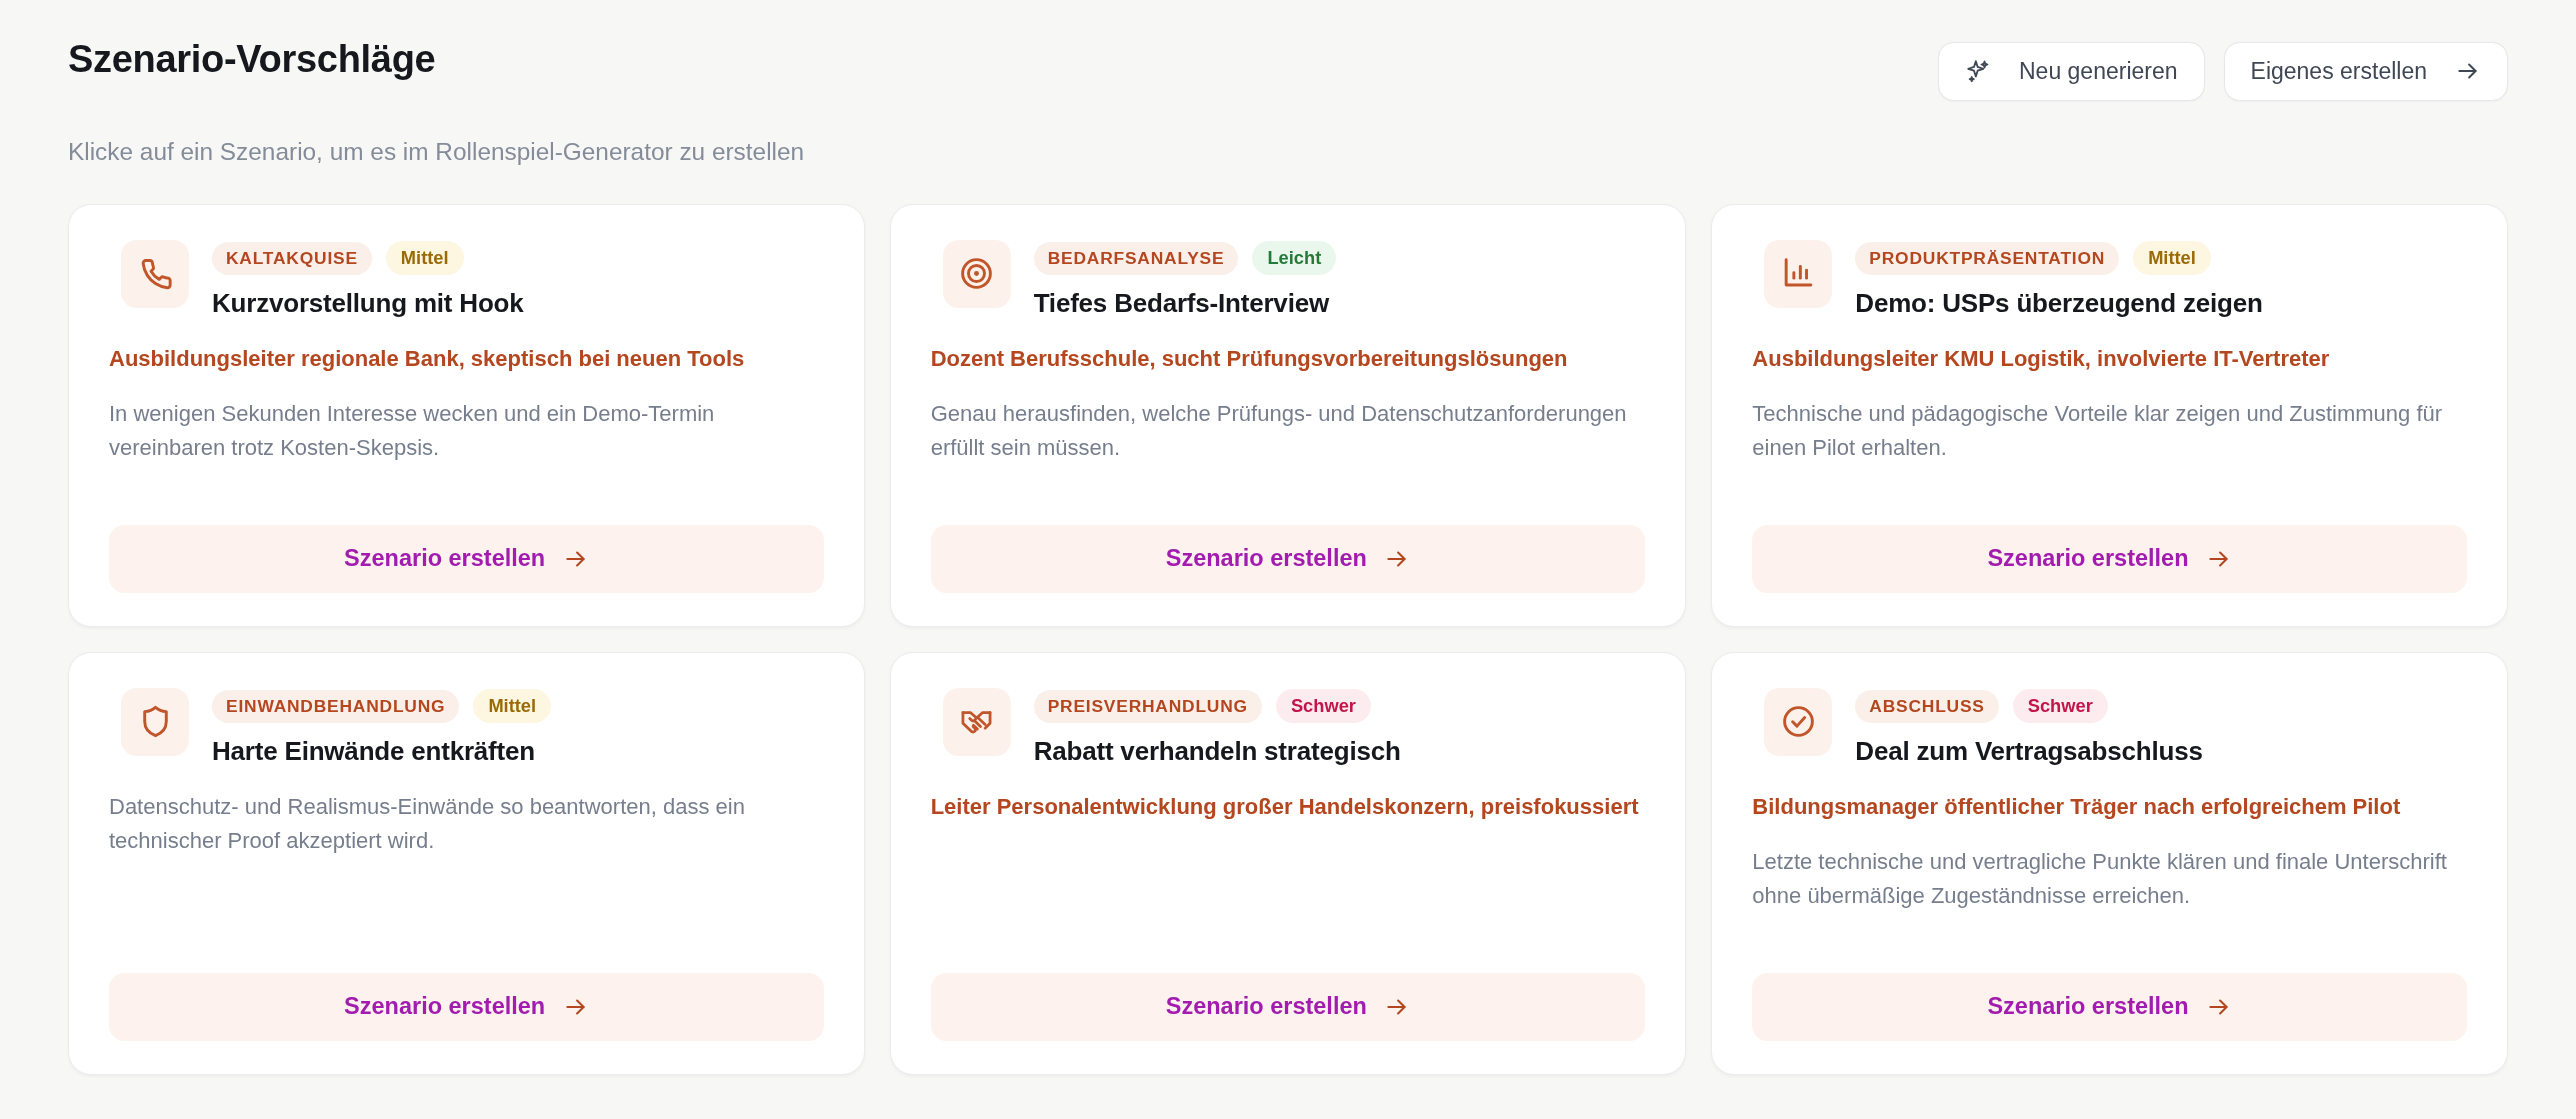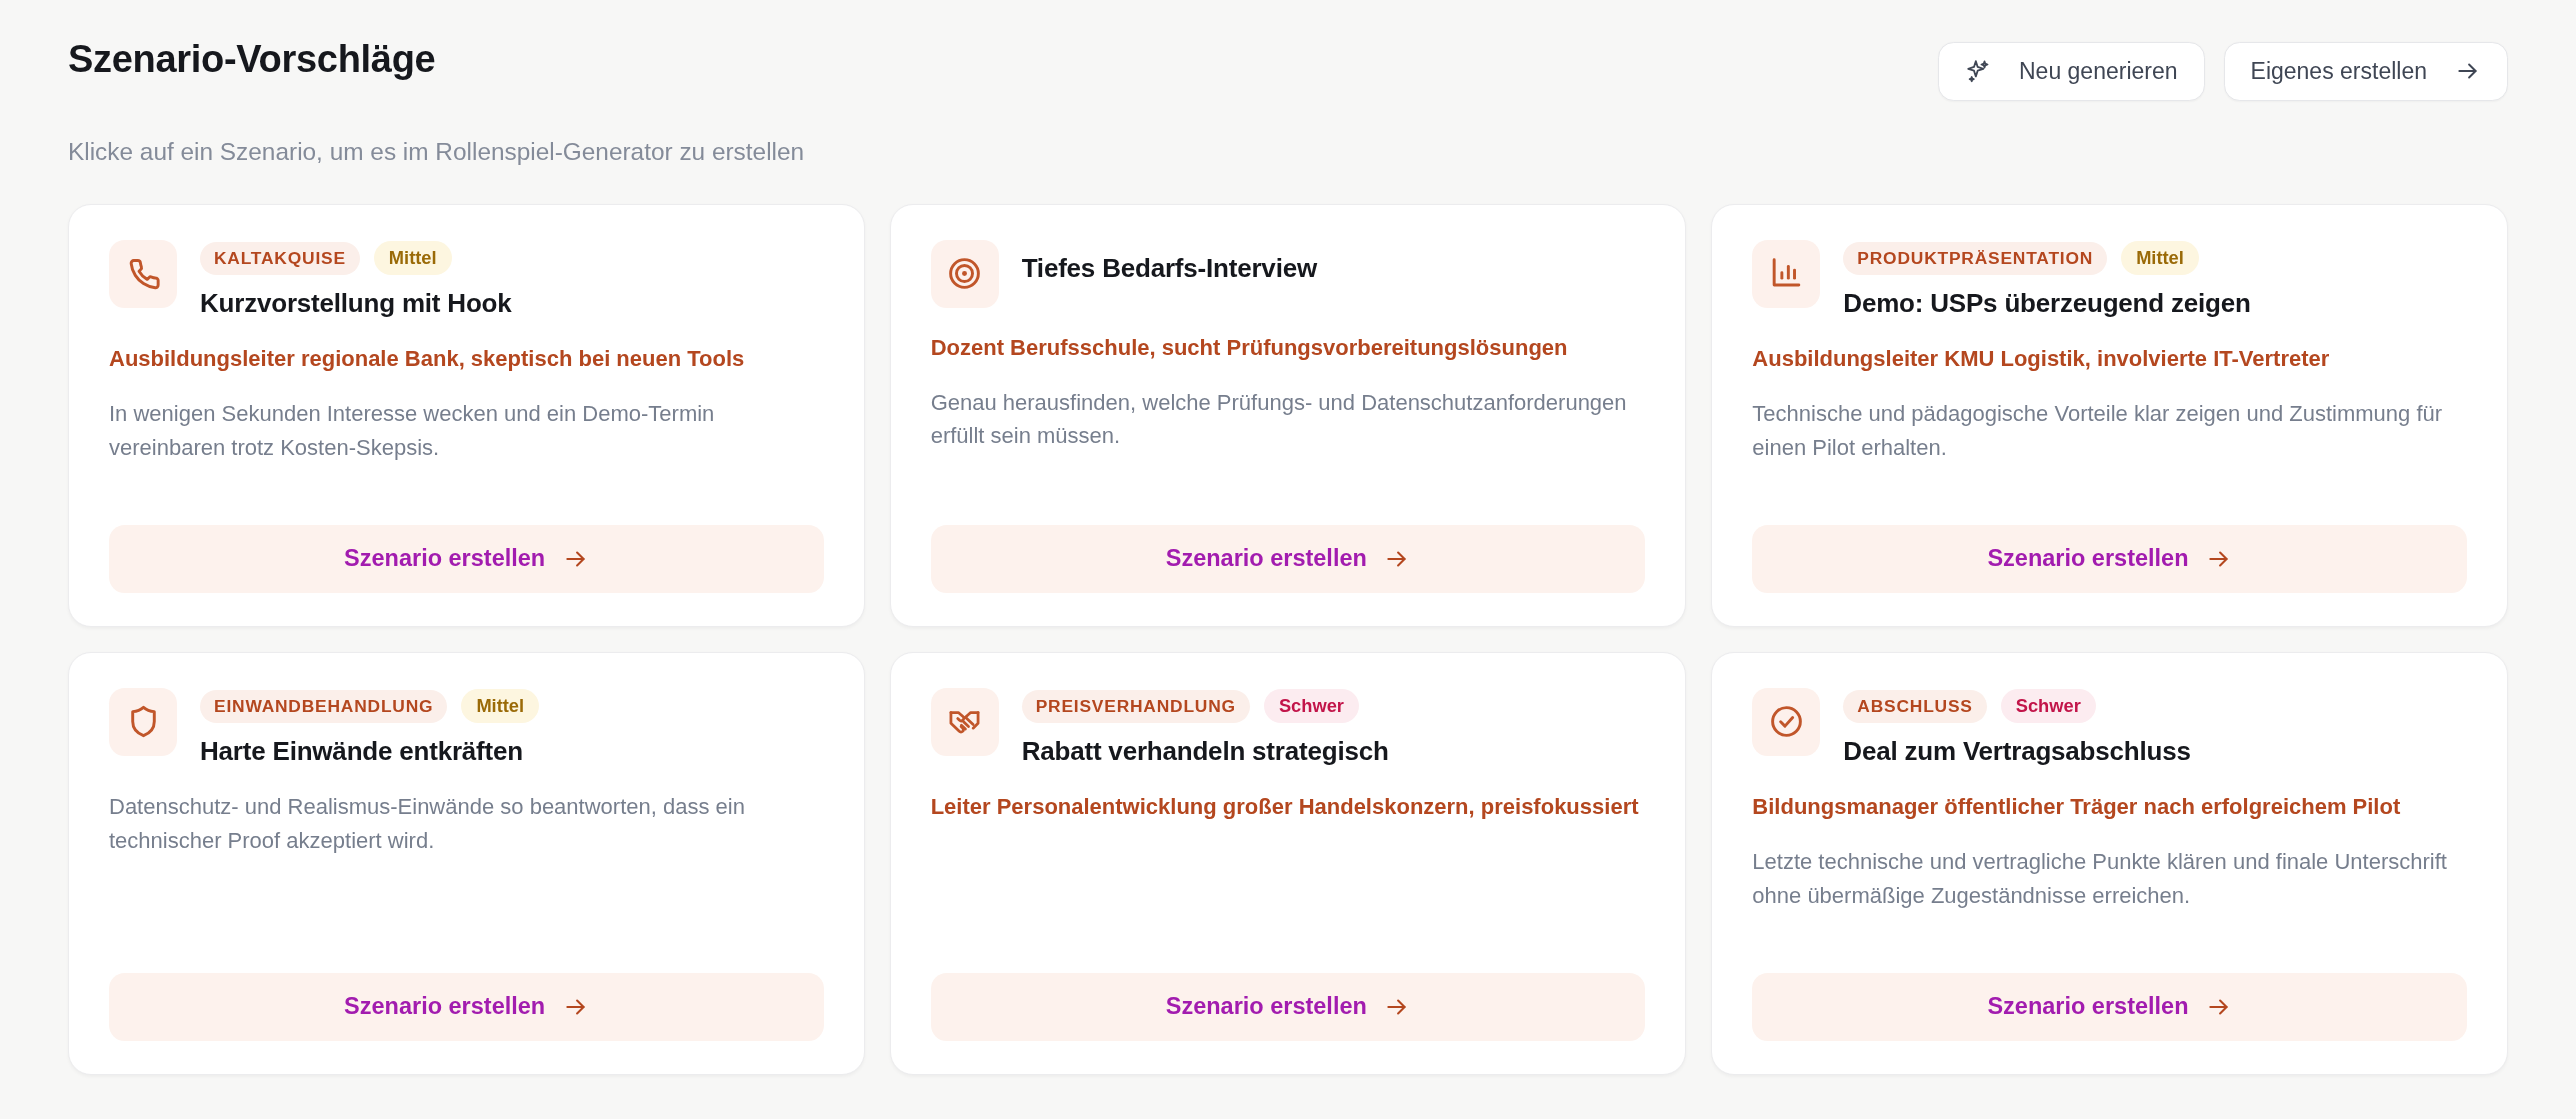--- a/index.html
+++ b/index.html
@@ -75,20 +75,21 @@
     padding: 35px 40px 33px 40px;
     box-shadow: 0 1.7px 3.5px rgba(20,24,35,0.04);
     height: 423px;
     display: flex;
     flex-direction: column;
   }
   .card-top {
     display: flex;
     gap: 23px;
     align-items: flex-start;
+    margin-left: 12px;
   }
   .icon-tile {
     width: 68px;
     height: 68px;
     flex: 0 0 68px;
     background: #fdf1ec;
     border-radius: 15.7px;
     display: flex;
     align-items: center;
     justify-content: center;
@@ -224,20 +225,24 @@
     <div class="card">
       <div class="card-top">
         <div class="icon-tile">
           <svg width="37" height="37" viewBox="0 0 24 24" fill="none" stroke="#c1562a" stroke-width="1.9">
             <circle cx="12" cy="12" r="9"></circle>
               <circle cx="12" cy="12" r="5.2"></circle>
               <circle cx="12" cy="12" r="1.6" fill="#c1562a" stroke="none"></circle>
           </svg>
         </div>
         <div class="card-head-text">
+          <div class="badges">
+            <span class="badge-cat">BEDARFSANALYSE</span>
+            <span class="badge-diff diff-leicht">Leicht</span>
+          </div>
           <div class="card-title">Tiefes Bedarfs-Interview</div>
         </div>
       </div>
       <div class="card-role">Dozent Berufsschule, sucht Prüfungsvorbereitungslösungen</div>
       <div class="card-desc">Genau herausfinden, welche Prüfungs- und Datenschutzanforderungen erfüllt sein müssen.</div>
       <div class="cta">
         <span>Szenario erstellen</span>
         <span class="arrow">
           <svg width="26" height="26" viewBox="0 0 24 24" fill="none" stroke="#b4471f" stroke-width="1.9" stroke-linecap="round" stroke-linejoin="round">
             <line x1="4" y1="12" x2="19" y2="12"></line>

